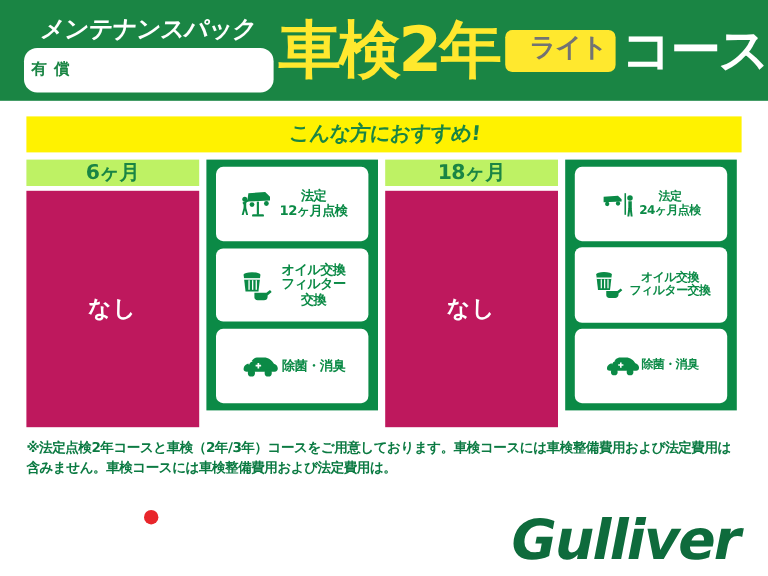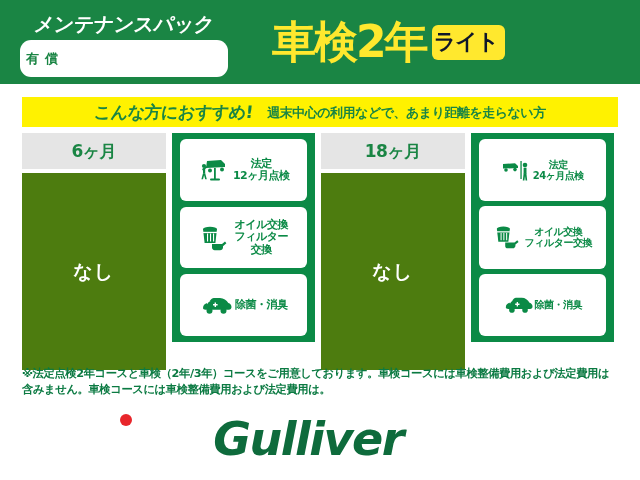--- a/index.html
+++ b/index.html
@@ -34,32 +34,31 @@
   .hdr-pill span{
     color:#1a8544;font-size:13px;font-weight:bold;letter-spacing:6px;
     text-indent:6px;line-height:1;
     font-family:"DejaVu Sans","Liberation Sans",sans-serif;
   }
   .hdr-right{
     position:absolute;left:232px;top:14px;
     display:flex;align-items:center;height:56px;
   }
   .hdr-big{
-    color:#ffe82e;font-size:44px;font-weight:bold;line-height:1;
+    color:#ffe82e;font-size:52px;font-weight:bold;line-height:1;
     letter-spacing:-2px;
     font-family:"DejaVu Sans","Liberation Sans",sans-serif;
-    margin-left:40px;
   }
   .hdr-chip{
-    background:#ffe82e;color:#0f172a;
+    background:#ffe82e;color:#737373;
     border-radius:6px;
     font-size:22px;font-weight:bold;line-height:1;
-    padding:6px 7px 7px 2px;margin:0 5px;
+    padding:6px 7px 7px 20px;margin:0 5px;
     letter-spacing:-1px;
-    font-family:Liberation Serif, serif;
+    font-family:Liberation Mono, monospace;
   }
   .hdr-course{
     color:#ffffff;font-size:42px;font-weight:bold;line-height:1;
     letter-spacing:-2px;
     font-family:"DejaVu Sans","Liberation Sans",sans-serif;
   }
 
   
   .rec-bar{
     position:absolute;left:22px;top:97px;width:596px;height:30px;
@@ -78,35 +77,35 @@
     font-family:"DejaVu Sans","Liberation Sans",sans-serif;
   }
 
   
   .table{
     position:absolute;left:22px;top:133px;width:596px;
     display:flex;gap:6px;
   }
   .col{width:143.5px;display:flex;flex-direction:column;}
   .col-head{
-    height:36px;background:#e5e5e5;
+    height:22px;background:#bef264;
     display:flex;align-items:center;justify-content:center;
     margin-bottom:4px;
   }
   .col-head span{
     color:#1a8544;font-size:17px;font-weight:bold;line-height:1;
     letter-spacing:-0.5px;
     font-family:"DejaVu Sans","Liberation Sans",sans-serif;
   }
   .col-body{
     height:197px;
     display:flex;flex-direction:column;
     align-items:center;justify-content:center;
   }
-  .body-empty{background:#4d7c0f;}
+  .body-empty{background:#be185d;}
   .body-filled{background:#0b8a46;padding:6px 8px;gap:6px;justify-content:flex-start;}
   .body-filled.four{gap:5px;}
   .none-label{
     color:#ffffff;font-size:19px;font-weight:bold;line-height:1;
     letter-spacing:1px;
     font-family:"DejaVu Sans","Liberation Sans",sans-serif;
   }
 
   .item{
     width:100%;background:#ffffff;border-radius:6px;
@@ -130,22 +129,22 @@
   
   .note{
     position:absolute;left:22px;top:366px;width:600px;
     color:#0b7a42;font-size:11.3px;font-weight:bold;
     line-height:1.38;letter-spacing:-0.4px;
     font-family:"DejaVu Sans","Liberation Sans",sans-serif;
   }
 
   
   .logo{
-    position:absolute;left:0;top:416px;width:616px;
-    display:flex;align-items:center;justify-content:center;
+    position:absolute;left:0;top:427px;width:616px;
+    display:flex;align-items:center;justify-content:flex-end;
   }
   .logo-word{
     position:relative;
     color:#0e6b3c;font-size:46px;font-weight:bold;
     font-style:italic;letter-spacing:-1.5px;line-height:1;
     font-family:"DejaVu Sans","Liberation Sans",sans-serif;
   }
   .logo-dot{
     position:absolute;width:12px;height:12px;border-radius:50%;
     background:#e8262b;left:120px;top:-2px;
@@ -159,26 +158,26 @@
   <div class="header">
     <div class="hdr-left">
       <div class="hdr-maint">メンテナンスパック</div>
       <div class="hdr-pill">
         <span>有償</span>
       </div>
     </div>
     <div class="hdr-right">
       <div class="hdr-big">車検2年</div>
       <div class="hdr-chip">ライト</div>
+      <div class="hdr-course">コース</div>
     </div>
   </div>
 
   <div class="rec-bar">
     <div class="rec-strong">こんな方におすすめ!</div>
-    <div class="rec-text">週末中心の利用などで、あまり距離を走らない方</div>
   </div>
 
   <div class="table">
 
     <div class="col">
       <div class="col-head">
         <span>6ヶ月</span>
       </div>
       <div class="col-body body-empty">
         <div class="none-label">なし</div>

